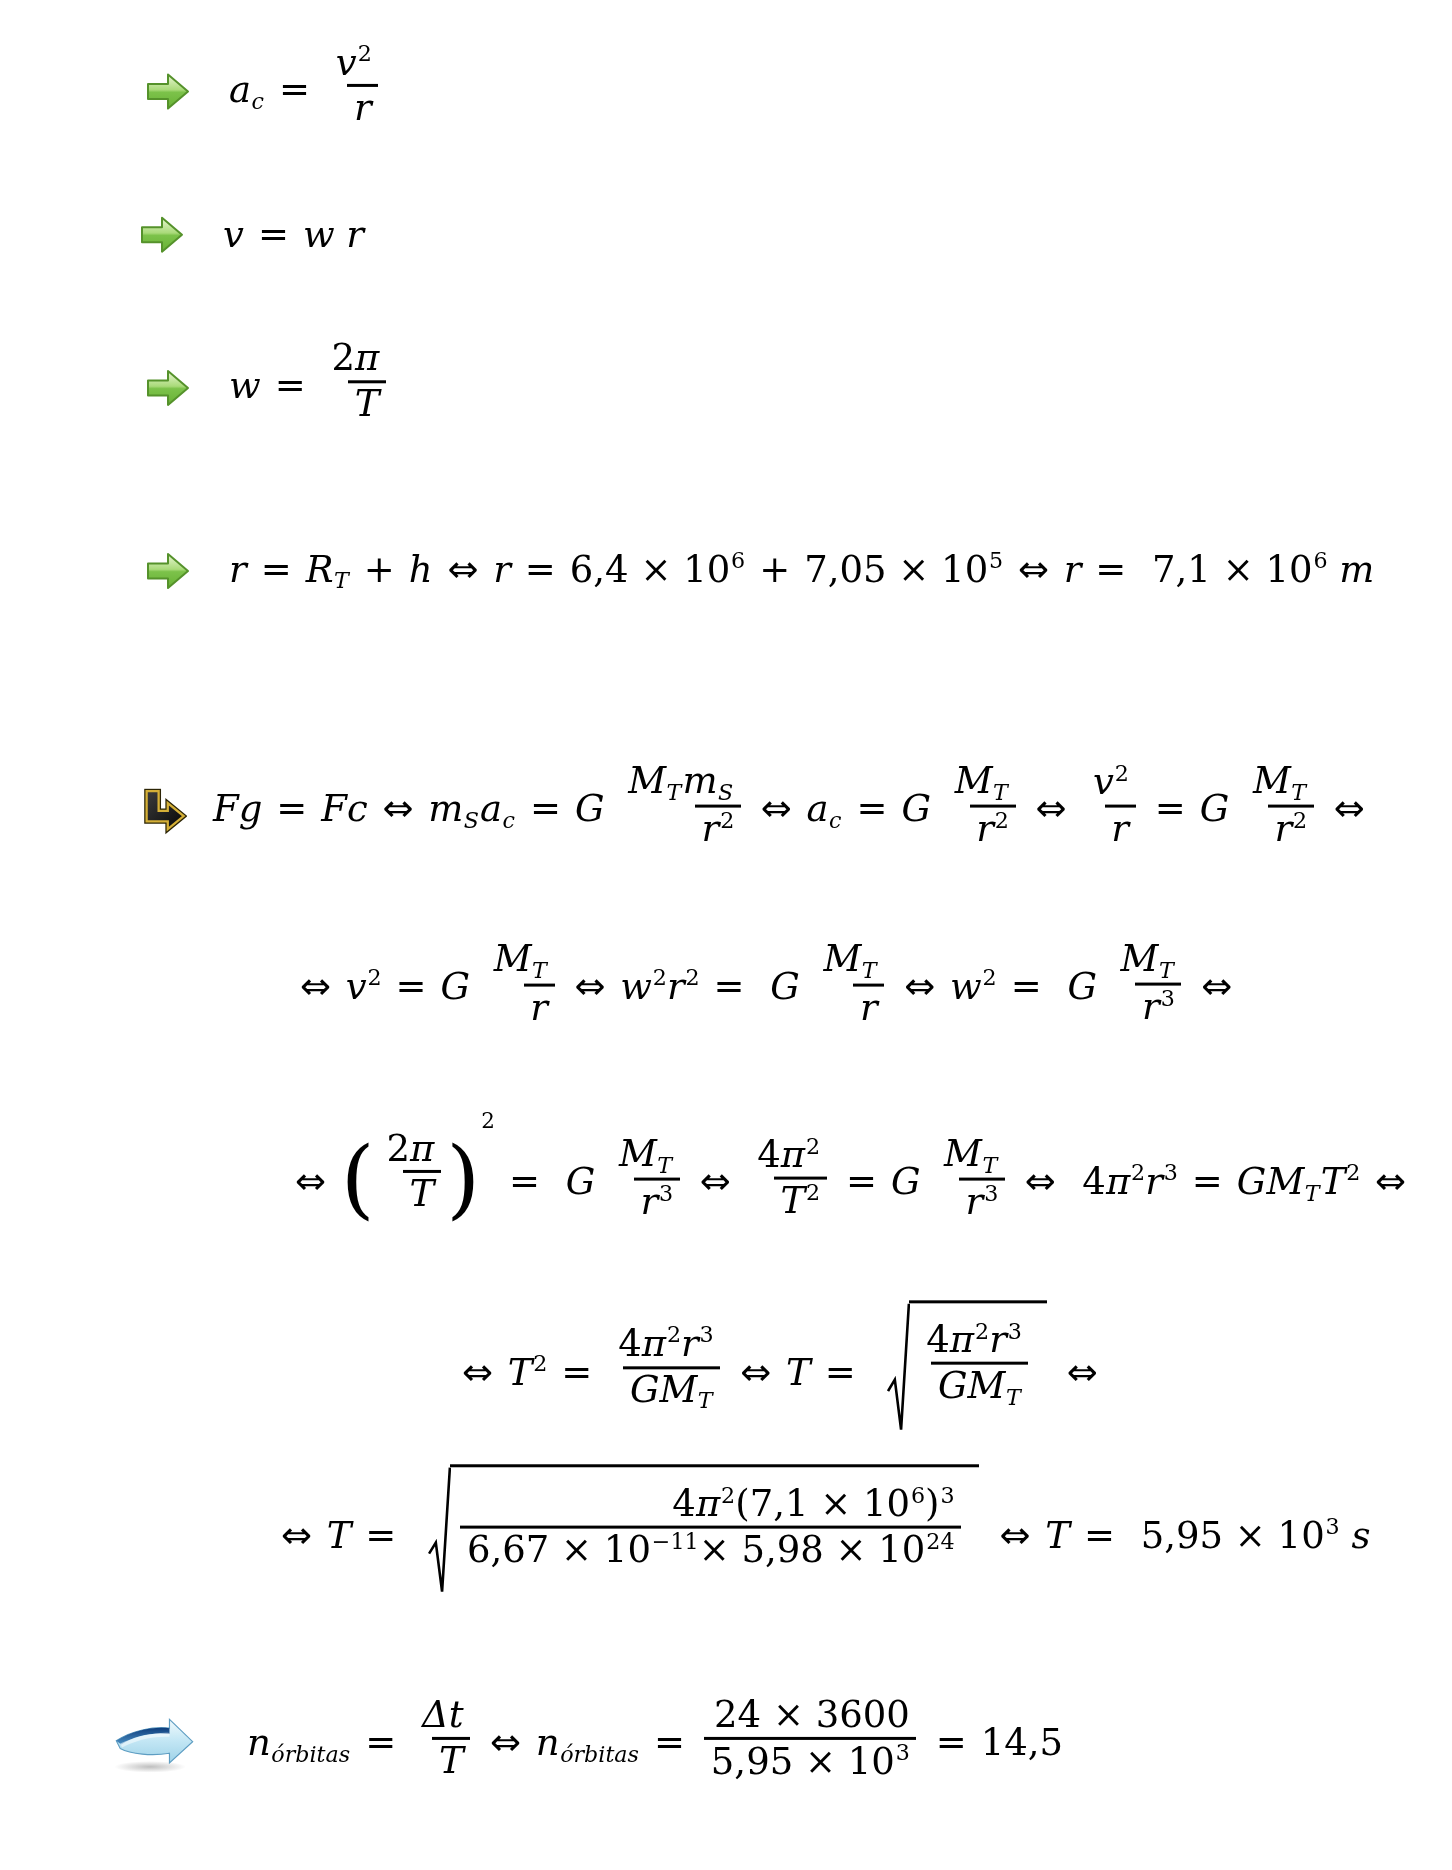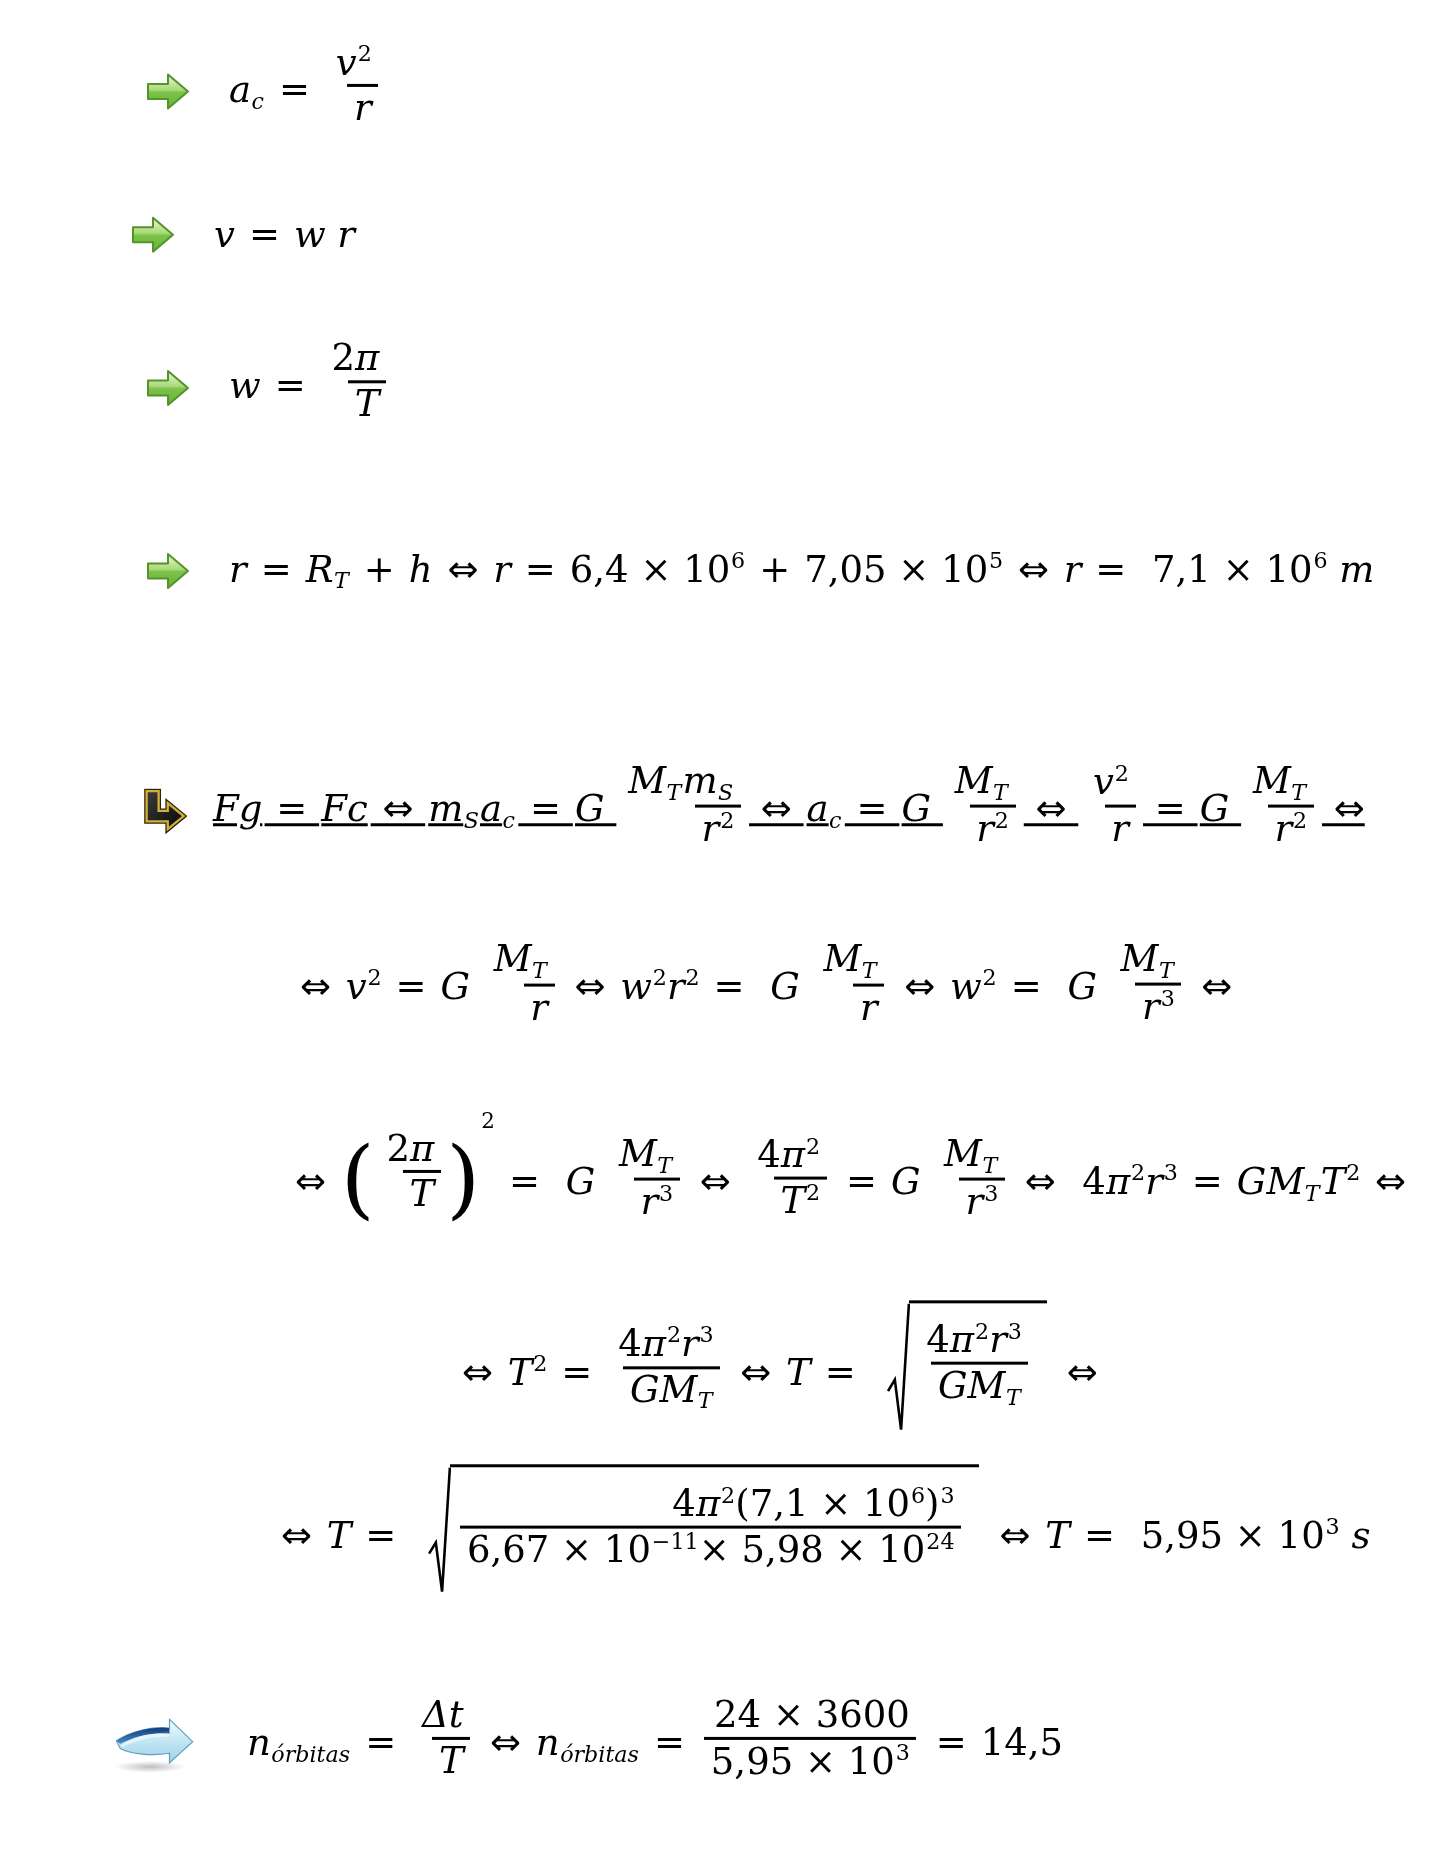--- a/index.html
+++ b/index.html
@@ -31,24 +31,24 @@
   .sqrt{display:inline-flex;align-items:stretch;vertical-align:middle;margin:0 0.15em;transform:translateY(-0.18em);}
   .rad{width:0.62em;align-self:stretch;height:auto;flex:none;margin-right:-1px;}
   .sqrt-c{display:flex;align-items:center;border-top:3px solid #000;padding:0.10em 0.35em 0.05em 0.15em;}
   
   .paren{display:inline-flex;align-items:center;vertical-align:middle;transform:translateY(-0.18em);}
   .bigp{font-size:235%;font-style:normal;line-height:0.85;font-weight:400;}
   .paren-c{display:flex;align-items:center;}
   .paren-sup{font-size:58%;font-style:normal;align-self:flex-start;margin-top:-0.35em;margin-left:0.06em;}
   
   .line-1{top:92px;left:145px;}
-  .line-2{top:235px;left:130px;text-align:center;}
+  .line-2{top:235px;left:139px;text-align:center;}
   .line-3{top:388px;left:145px;}
   .line-4{top:571px;left:145px;justify-content:flex-end;}
-  .line-5{top:812px;left:137px;text-decoration:underline;}
+  .line-5{top:812px;left:137px;}
   .line-6{top:990px;left:297px;}
   .line-7{top:1185px;left:292px;}
   .line-8{top:1375px;left:459px;}
   .line-9{top:1538px;left:278px;}
   .line-10{top:1745px;left:111px;}
   .line-5 .bullet{margin-right:26px;}
   .line-10 .bullet{margin-right:50px;}
 </style>
 </head>
 <body>

